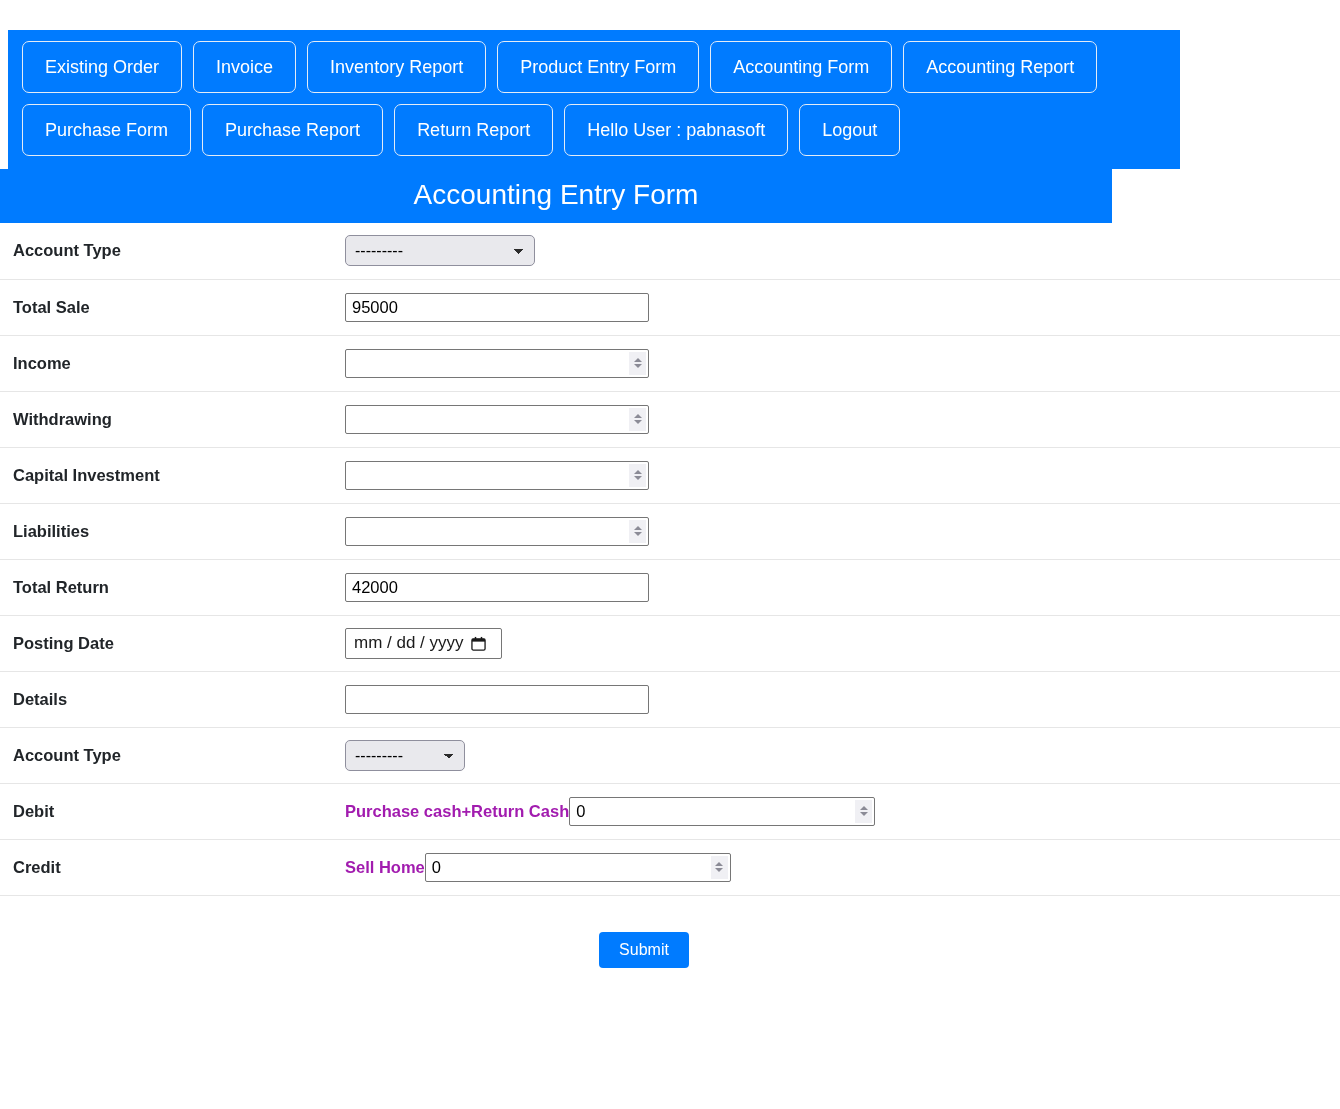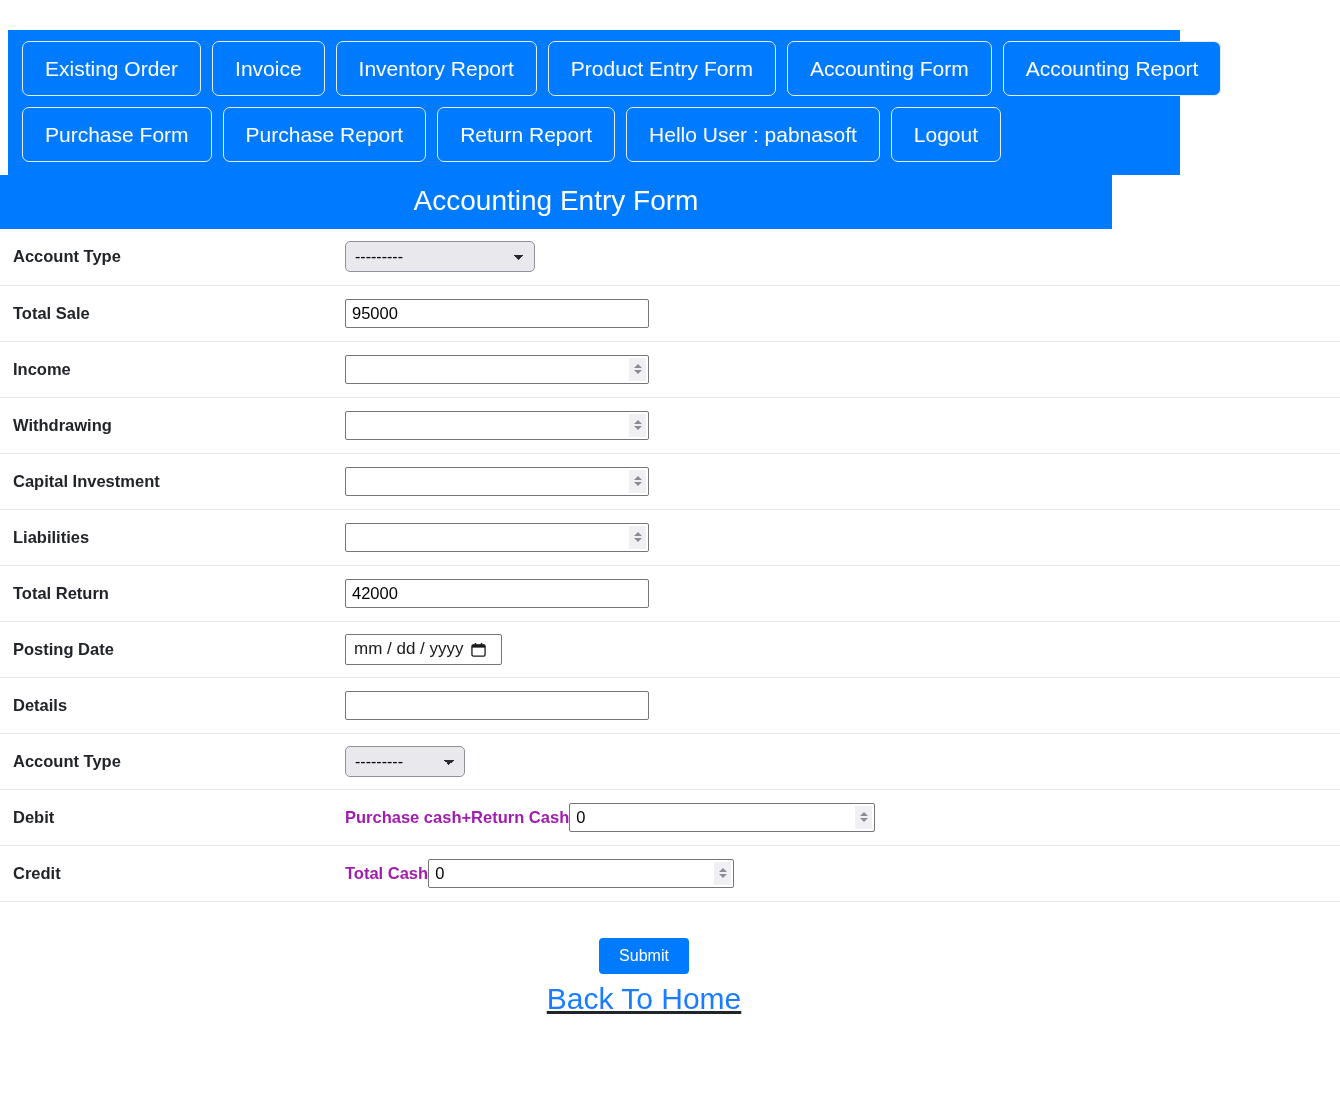--- a/index.html
+++ b/index.html
@@ -28,21 +28,21 @@
     flex-wrap: nowrap;
     gap: 11px;
     margin-bottom: 11px;
   }
   .nav-row:last-child { margin-bottom: 0; }
   .nav-btn {
     background: #007bff;
     border: 1px solid #e3ecf7;
     border-radius: 7px;
     color: #ffffff;
-    font-size: 21px;
+    font-size: 18px;
     line-height: 1;
     padding: 16px 22px;
     white-space: nowrap;
     cursor: pointer;
     text-align: center;
     font-family: "Liberation Sans", sans-serif;
   }
 
   
   .page-title {
@@ -374,31 +374,30 @@
             </span>
           </span>
         </span>
       </td>
     </tr>
 
     <tr>
       <td class="label-cell">Credit</td>
       <td class="field-cell">
         <span class="field-row">
-          <span class="inline-prefix">Total Cash</span>
+          <span class="inline-prefix">Sell Home</span>
           <span class="num-wrap w306">
             <input type="number" value="0" style="">
             <span class="spinner">
               <span class="up"></span>
               <span class="down"></span>
             </span>
           </span>
         </span>
       </td>
     </tr>
 
   </tbody>
 </table>
 
 <div class="footer">
   <button class="submit-btn">Submit</button>
-  <a class="home-link" href="#">Back To Home</a>
 </div>
 
 </body></html>

